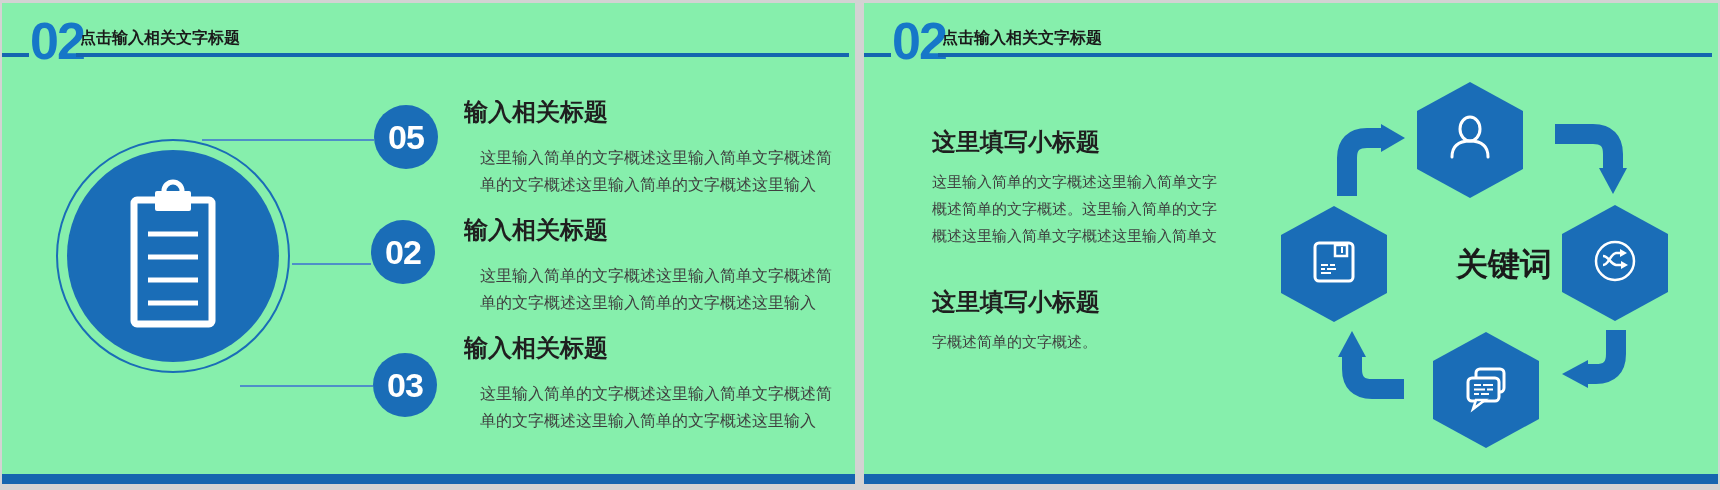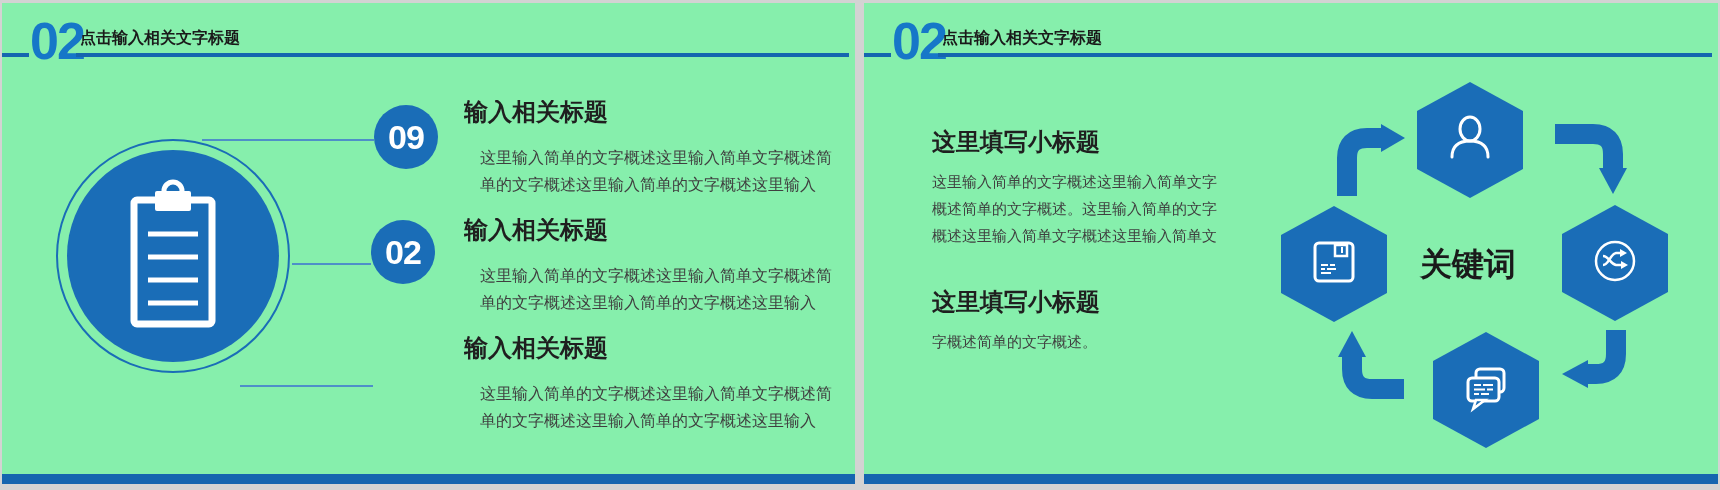--- a/index.html
+++ b/index.html
@@ -82,21 +82,21 @@
   .hex{
     position:absolute;width:106px;height:116px;background:#1a6db7;
     clip-path:polygon(50% 0%,100% 25%,100% 75%,50% 100%,0% 75%,0% 25%);
     display:flex;align-items:center;justify-content:center;
   }
   .hex-top{left:553px;top:79px;}
   .hex-left{left:417px;top:203px;}
   .hex-right{left:698px;top:202px;}
   .hex-bottom{left:569px;top:329px;}
   .keyword{
-    position:absolute;left:556px;top:243px;width:132px;margin:0;text-align:left;
+    position:absolute;left:556px;top:243px;width:132px;margin:0;text-align:right;
     font-size:32px;line-height:36px;font-weight:bold;color:#1a1a1a;white-space:nowrap;
   }
   .arrow{position:absolute;}
   .arr-1{left:469px;top:119px;}
   .arr-2{left:691px;top:117px;}
   .arr-3{left:696px;top:327px;}
   .arr-4{left:474px;top:324px;}
   .arrow path{fill:none;stroke:#1a6db7;stroke-width:20;}
   .arrow polygon{fill:#1a6db7;}
 </style>
@@ -123,22 +123,23 @@
           <line x1="25" y1="103" x2="75" y2="103" stroke="#ffffff" stroke-width="5"></line>
           <line x1="25" y1="126" x2="75" y2="126" stroke="#ffffff" stroke-width="5"></line>
         </svg>
       </span>
     </div>
 
     <div class="connector conn-1"></div>
     <div class="connector conn-2"></div>
     <div class="connector conn-3"></div>
 
-    <div class="badge badge-1">09</div>
+    <div class="badge badge-1">05</div>
     <div class="badge badge-2">02</div>
+    <div class="badge badge-3">03</div>
 
     <div class="item item-1">
       <h4>输入相关标题</h4>
       <p>这里输入简单的文字概述这里输入简单文字概述简单的文字概述这里输入简单的文字概述这里输入</p>
     </div>
     <div class="item item-2">
       <h4>输入相关标题</h4>
       <p>这里输入简单的文字概述这里输入简单文字概述简单的文字概述这里输入简单的文字概述这里输入</p>
     </div>
     <div class="item item-3">

